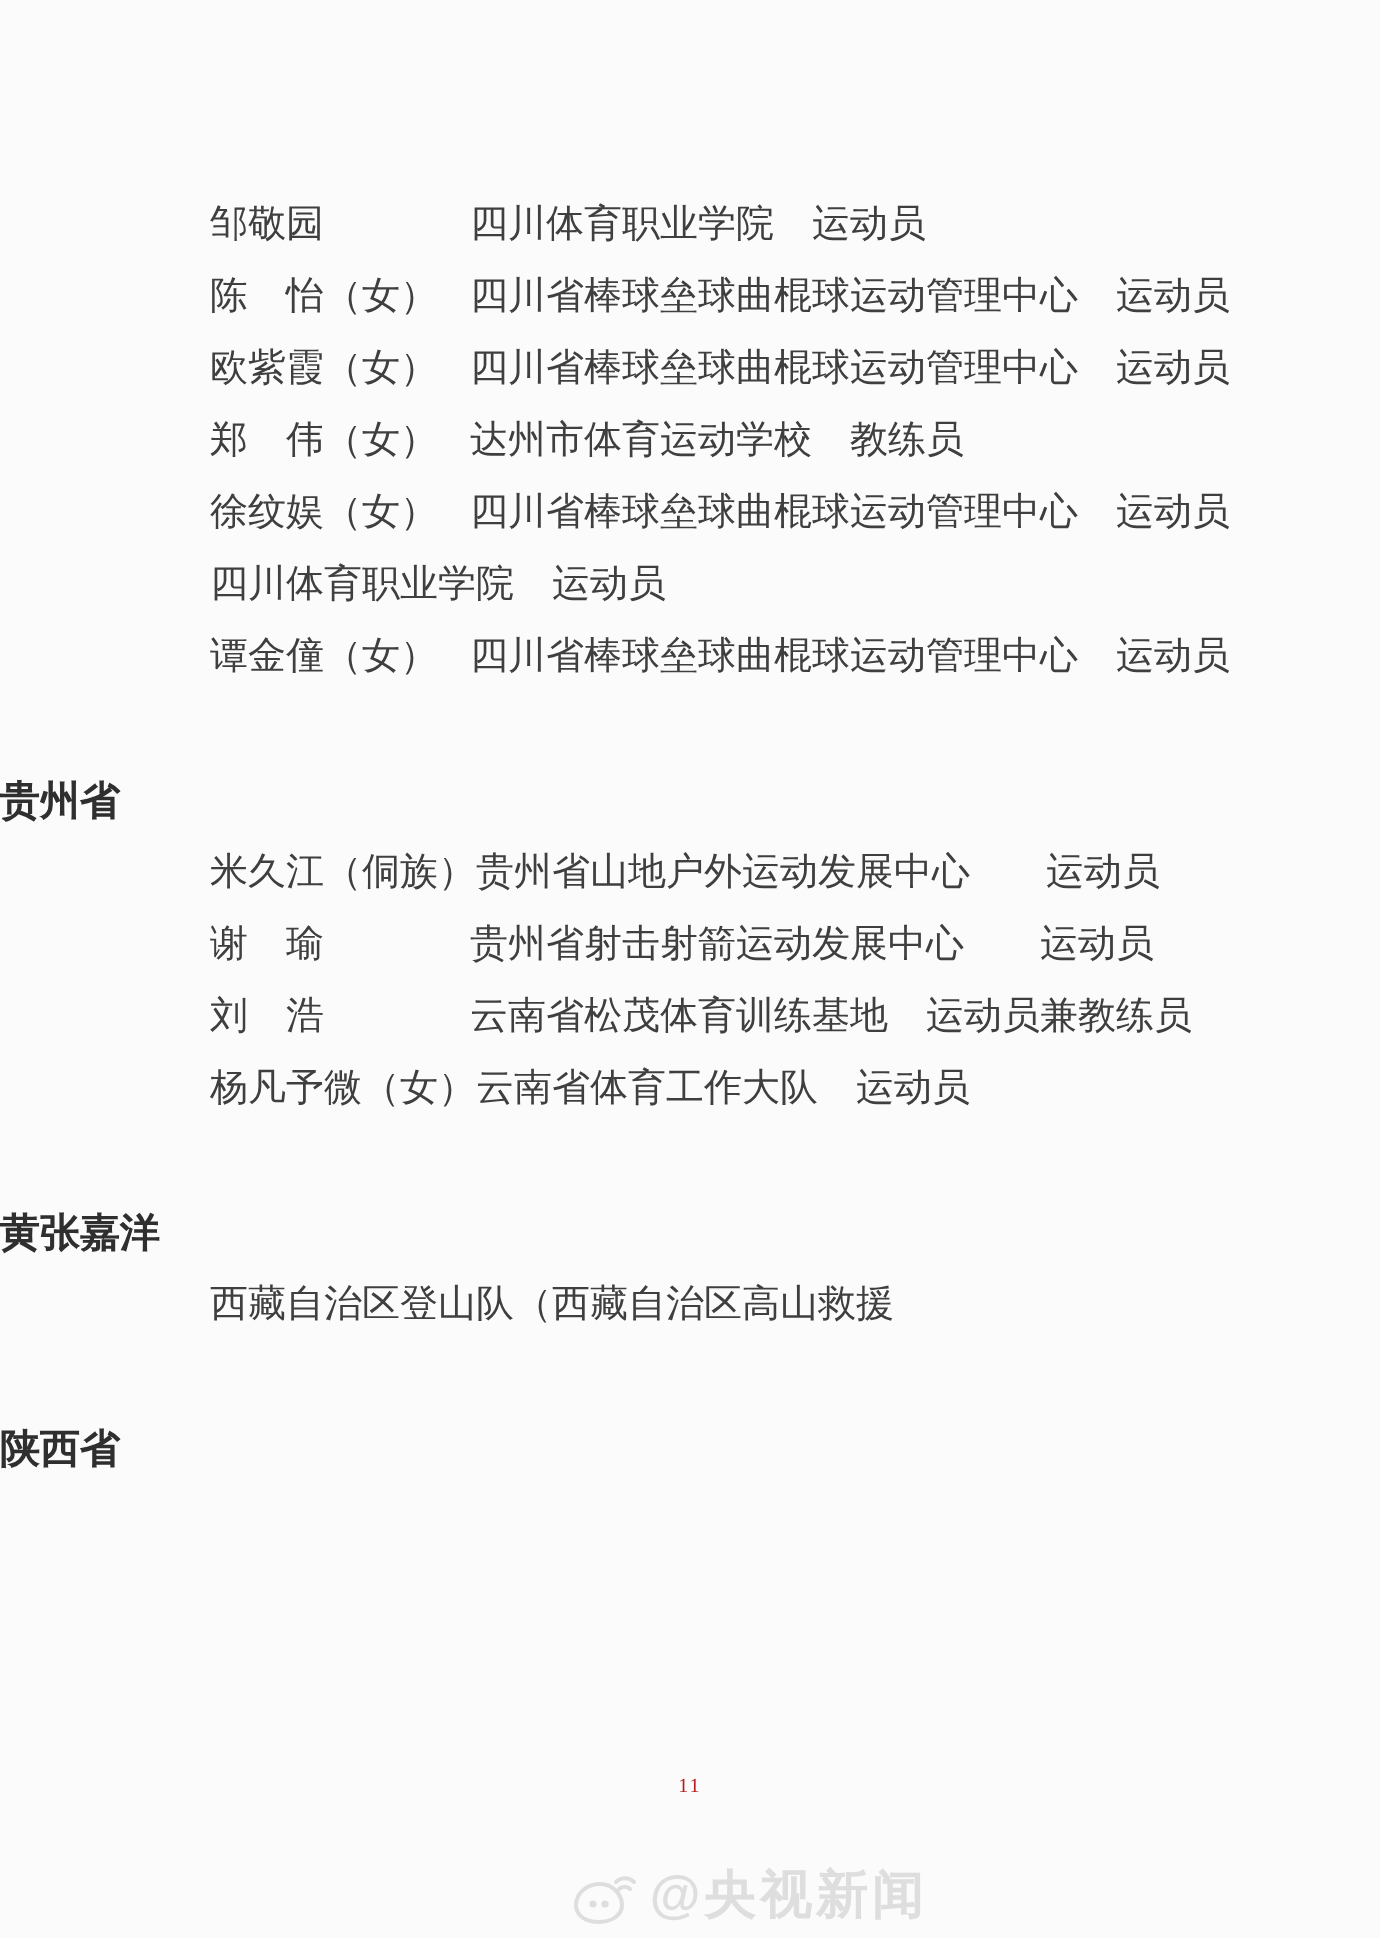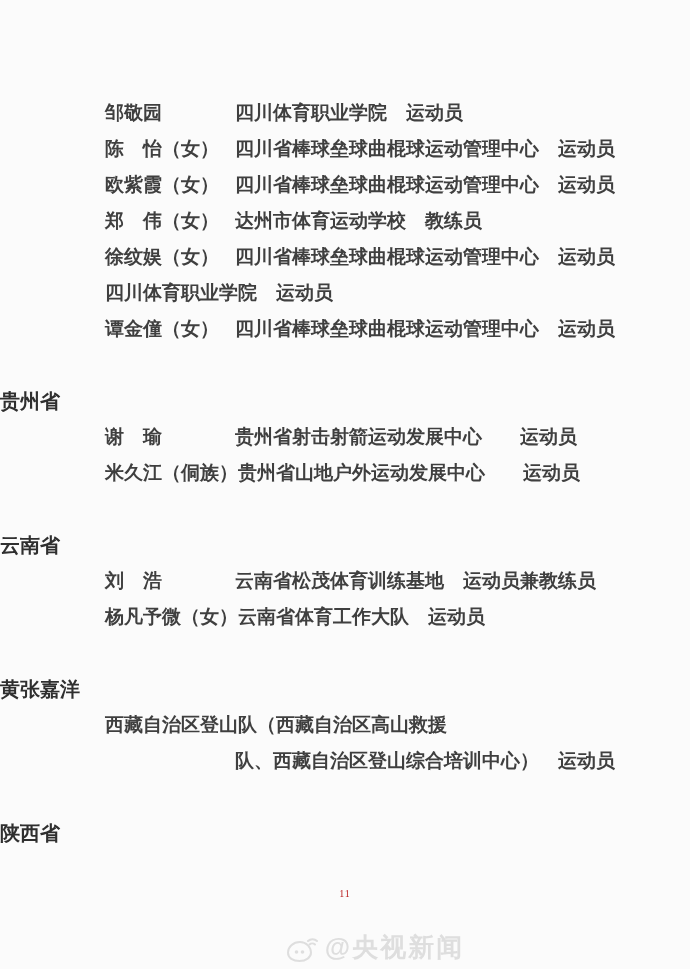--- a/index.html
+++ b/index.html
@@ -30,21 +30,20 @@
     font-size: 20px;
     color: #2f2f2f;
     line-height: 36px;
     margin-top: 36px;
     white-space: pre;
   }
   .row {
     display: flex;
     align-items: center;
     line-height: 36px;
-    font-weight: bold;
   }
   .name {
     min-width: 130px;
     flex-shrink: 0;
     white-space: pre;
   }
   .body-line {
     white-space: pre;
   }
   .page-number {
@@ -108,47 +107,42 @@
     <span class="body-line">四川体育职业学院　运动员</span>
   </div>
         <div class="row">
     <span class="name">谭金僮（女）</span>
     <span class="body-line">四川省棒球垒球曲棍球运动管理中心　运动员</span>
   </div>
       </div>
       <div class="section">
         <div class="section-header">贵州省</div>
         <div class="row">
+    <span class="name">米久江（侗族）</span>
+    <span class="body-line">贵州省山地户外运动发展中心　　运动员</span>
+  </div>
+        <div class="row">
     <span class="name">谢　瑜</span>
     <span class="body-line">贵州省射击射箭运动发展中心　　运动员</span>
   </div>
-        <div class="row">
-    <span class="name">米久江（侗族）</span>
-    <span class="body-line">贵州省山地户外运动发展中心　　运动员</span>
-  </div>
       </div>
       <div class="section">
-        <div class="section-header">云南省</div>
         <div class="row">
     <span class="name">刘　浩</span>
     <span class="body-line">云南省松茂体育训练基地　运动员兼教练员</span>
   </div>
         <div class="row">
     <span class="name">杨凡予微（女）</span>
     <span class="body-line">云南省体育工作大队　运动员</span>
   </div>
       </div>
       <div class="section">
         <div class="section-header">黄张嘉洋</div>
         <div class="row">
     <span class="body-line">西藏自治区登山队（西藏自治区高山救援</span>
-  </div>
-        <div class="row">
-    <span class="name"></span>
-    <span class="body-line">队、西藏自治区登山综合培训中心）　运动员</span>
   </div>
       </div>
       <div class="section">
         <div class="section-header">陕西省</div>
       </div>
     </div>
 
   <div class="page-number">11</div>
 
   <div class="watermark">

